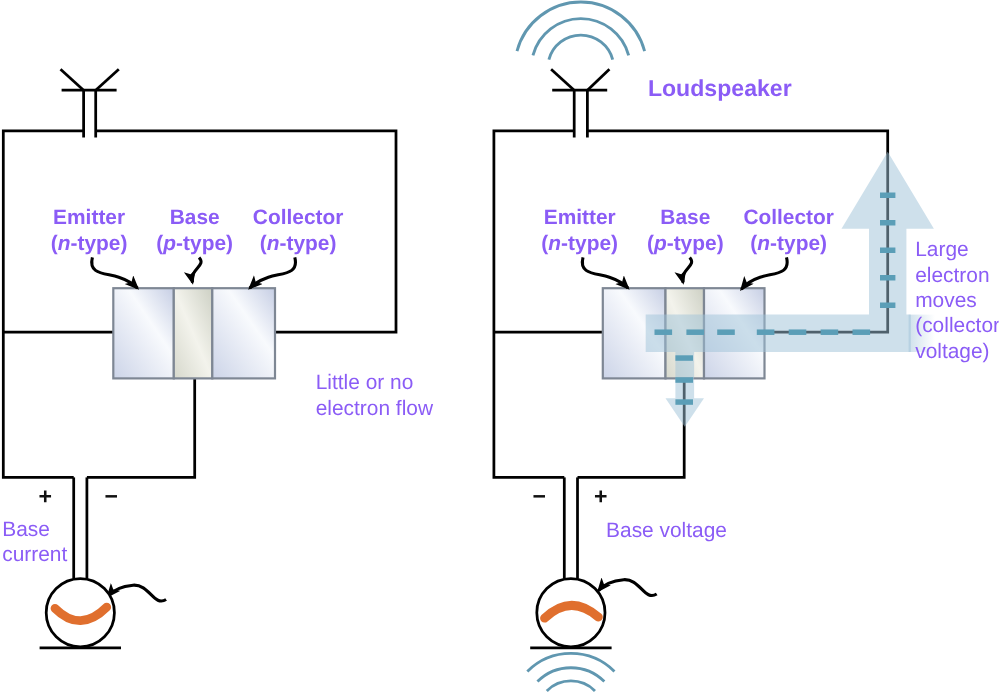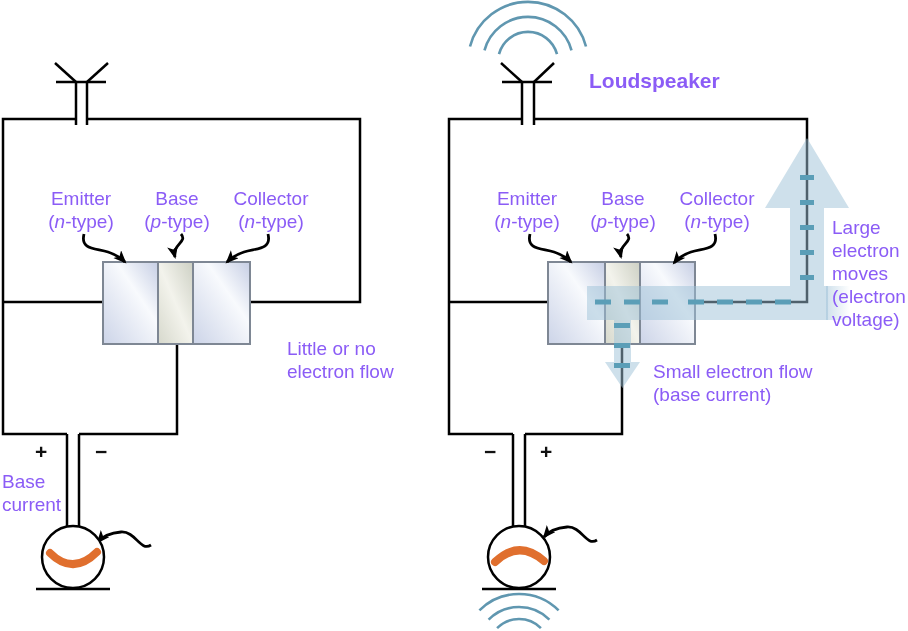--- a/index.html
+++ b/index.html
@@ -1,20 +1,20 @@
 <!DOCTYPE html>
 <html><head>
 <meta charset="utf-8">
 <style>
   html,body{margin:0;padding:0;background:#fff;}
   #stage{position:relative;width:908px;height:631px;background:#ffffff;overflow:hidden;
          font-family:"Liberation Sans",sans-serif;color:#111;}
   #art{position:absolute;left:0;top:0;}
   .lbl{position:absolute;font-size:19px;line-height:23px;color:#8b5cf6;white-space:nowrap;}
-  .ctr{text-align:center;}
+  .ctr{text-align:center;font-weight:bold;}
   .bold{font-weight:700;font-size:21px;}
   .sign{position:absolute;font-size:21px;font-weight:700;line-height:21px;}
   .lbl i{font-style:italic;}
 </style>
 </head>
 <body>
 
 <div id="stage">
 
 <svg id="art" width="908" height="631" viewBox="0 0 908 631">
@@ -184,23 +184,20 @@
     <div><span>(</span><i>p</i><span>-type)</span></div>
   </div>
   <div class="lbl ctr" style="left:671px;top:187px;width:92px">
     <div>Collector</div>
     <div><span>(</span><i>n</i><span>-type)</span></div>
   </div>
   <div class="lbl" style="left:832px;top:216px">
     <div>Large</div>
     <div>electron</div>
     <div>moves</div>
-    <div>(electron</div>
+    <div>(collector</div>
     <div>voltage)</div>
-  </div>
-  <div class="lbl" style="left:653px;top:360px">
-    <div>Small electron flow</div>
-    <div>(base current)</div>
   </div>
   <div class="sign" style="left:484px;top:441px">−</div>
   <div class="sign" style="left:540px;top:441px">+</div>
+  <div class="lbl" style="left:551px;top:471px">Base voltage</div>
 
 </div>
 
 </body></html>

